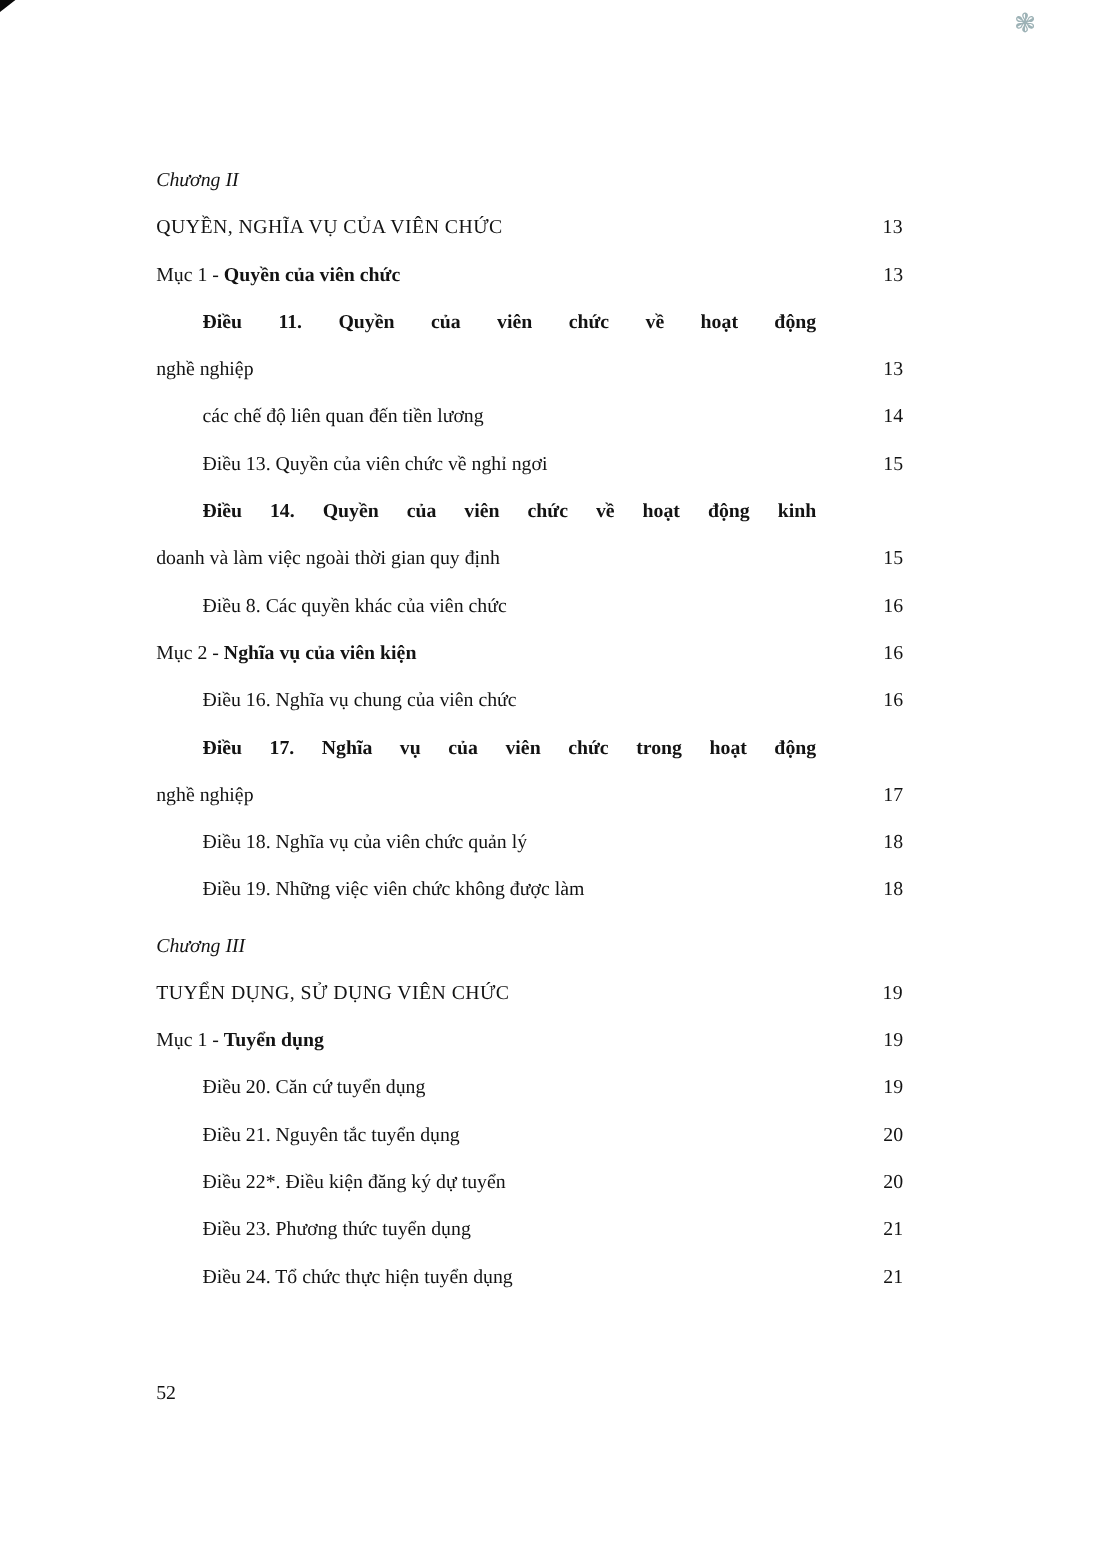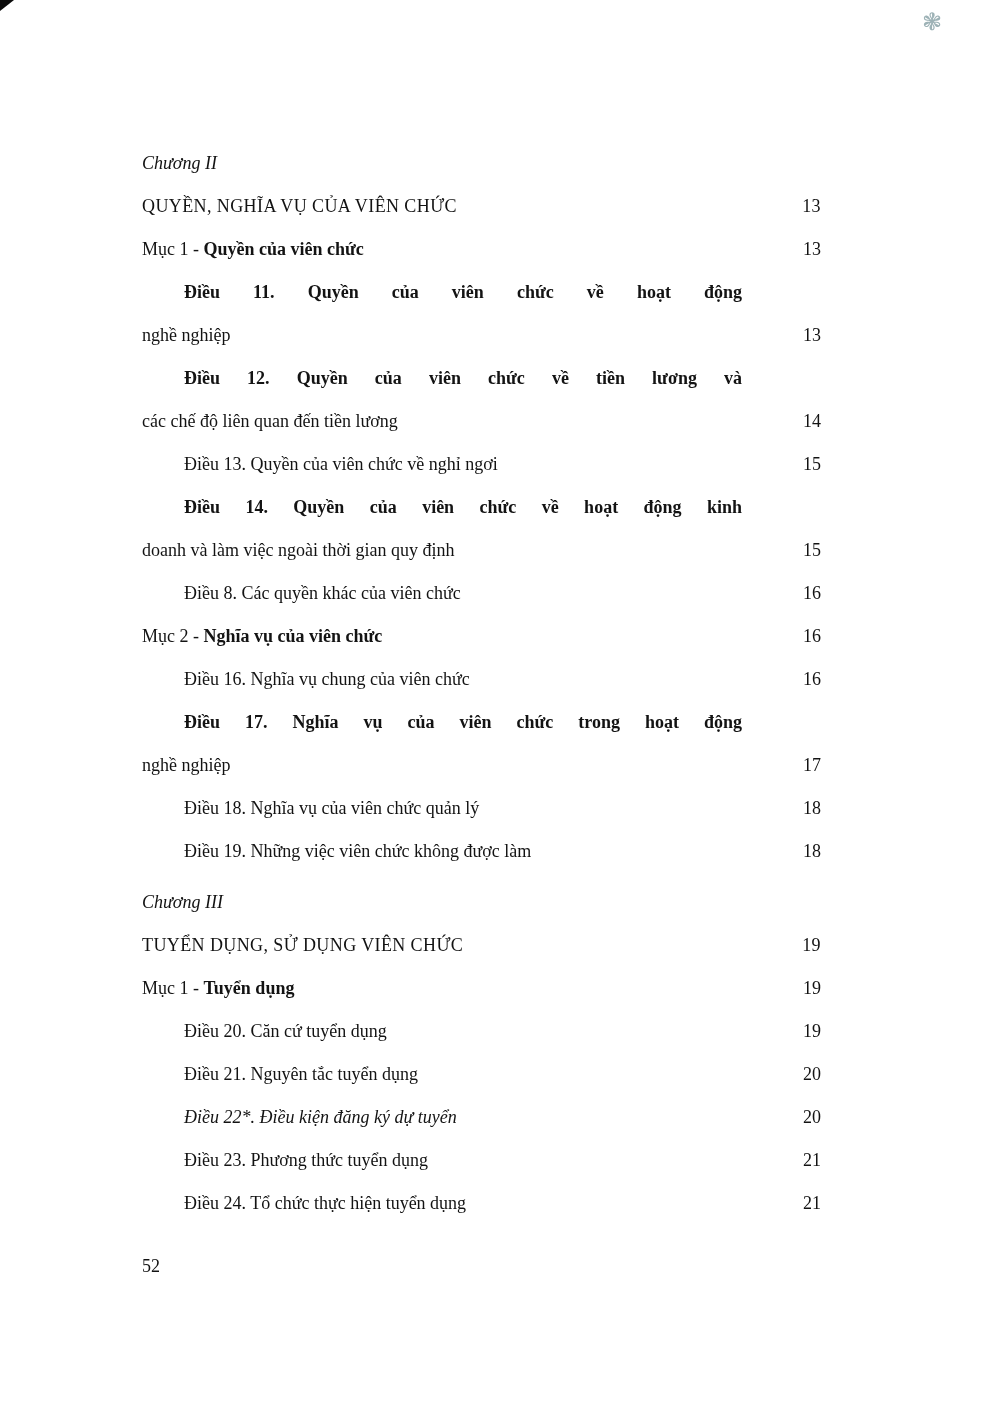--- a/index.html
+++ b/index.html
@@ -52,21 +52,21 @@
   .entry.chapter-label:first-child { margin-top: 0; }
 
   .entry.chapter-title {
     text-align: center;
     letter-spacing: 0.4px;
   }
 
   .entry.section .sec-prefix { }
   .entry.section .sec-title  { font-weight: bold; }
 
-  .entry.italic .line { font-style: italic; }
+  .entry.italic .line { }
 
   .pnum {
     position: absolute;
     right: 13px; bottom: 0;
     line-height: 43px;
   }
 
   .footer-page-number {
     position: absolute;
     left: 142px; top: 1256px;
@@ -93,39 +93,38 @@
       <div class="entry section">
         <div class="line"><span class="sec-prefix">Mục 1 - </span><span class="sec-title">Quyền của viên chức</span></div>
         <span class="pnum">13</span>
       </div>
       <div class="entry article">
         <div class="line fill">Điều 11. Quyền của viên chức về hoạt động</div>
         <div class="line">nghề nghiệp</div>
         <span class="pnum">13</span>
       </div>
       <div class="entry article">
-        <div class="line fill">Điều 12. Quyền của viên chức về tiền lương và</div>
         <div class="line">các chế độ liên quan đến tiền lương</div>
         <span class="pnum">14</span>
       </div>
       <div class="entry article">
         <div class="line">Điều 13. Quyền của viên chức về nghỉ ngơi</div>
         <span class="pnum">15</span>
       </div>
       <div class="entry article">
         <div class="line fill">Điều 14. Quyền của viên chức về hoạt động kinh</div>
         <div class="line">doanh và làm việc ngoài thời gian quy định</div>
         <span class="pnum">15</span>
       </div>
       <div class="entry article">
         <div class="line">Điều 8. Các quyền khác của viên chức</div>
         <span class="pnum">16</span>
       </div>
       <div class="entry section">
-        <div class="line"><span class="sec-prefix">Mục 2 - </span><span class="sec-title">Nghĩa vụ của viên chức</span></div>
+        <div class="line"><span class="sec-prefix">Mục 2 - </span><span class="sec-title">Nghĩa vụ của viên kiện</span></div>
         <span class="pnum">16</span>
       </div>
       <div class="entry article">
         <div class="line">Điều 16. Nghĩa vụ chung của viên chức</div>
         <span class="pnum">16</span>
       </div>
       <div class="entry article">
         <div class="line fill">Điều 17. Nghĩa vụ của viên chức trong hoạt động</div>
         <div class="line">nghề nghiệp</div>
         <span class="pnum">17</span>

